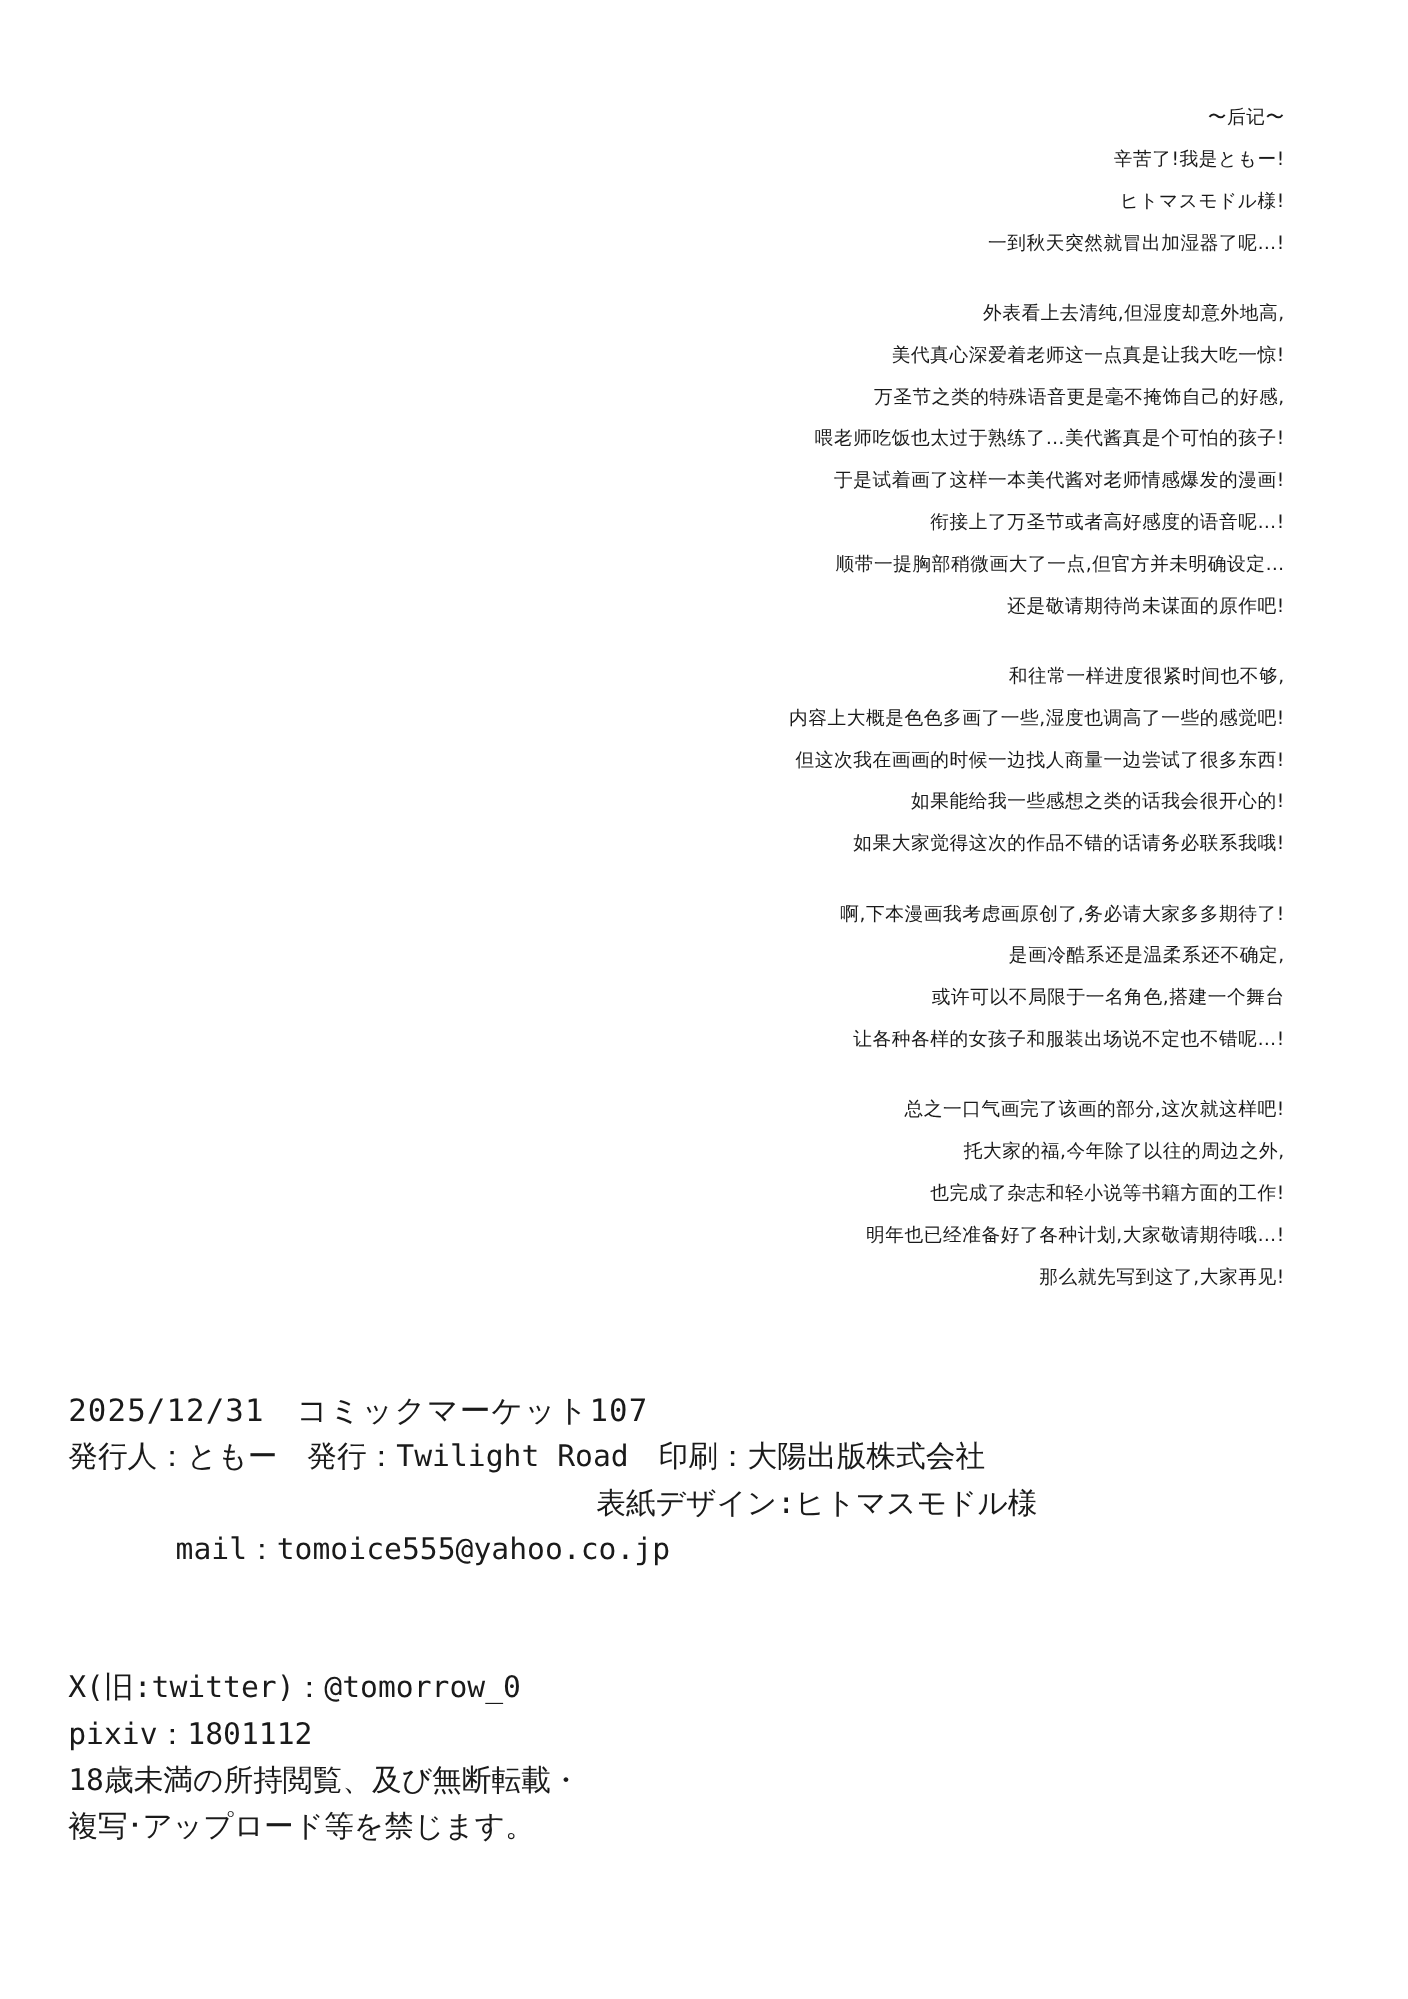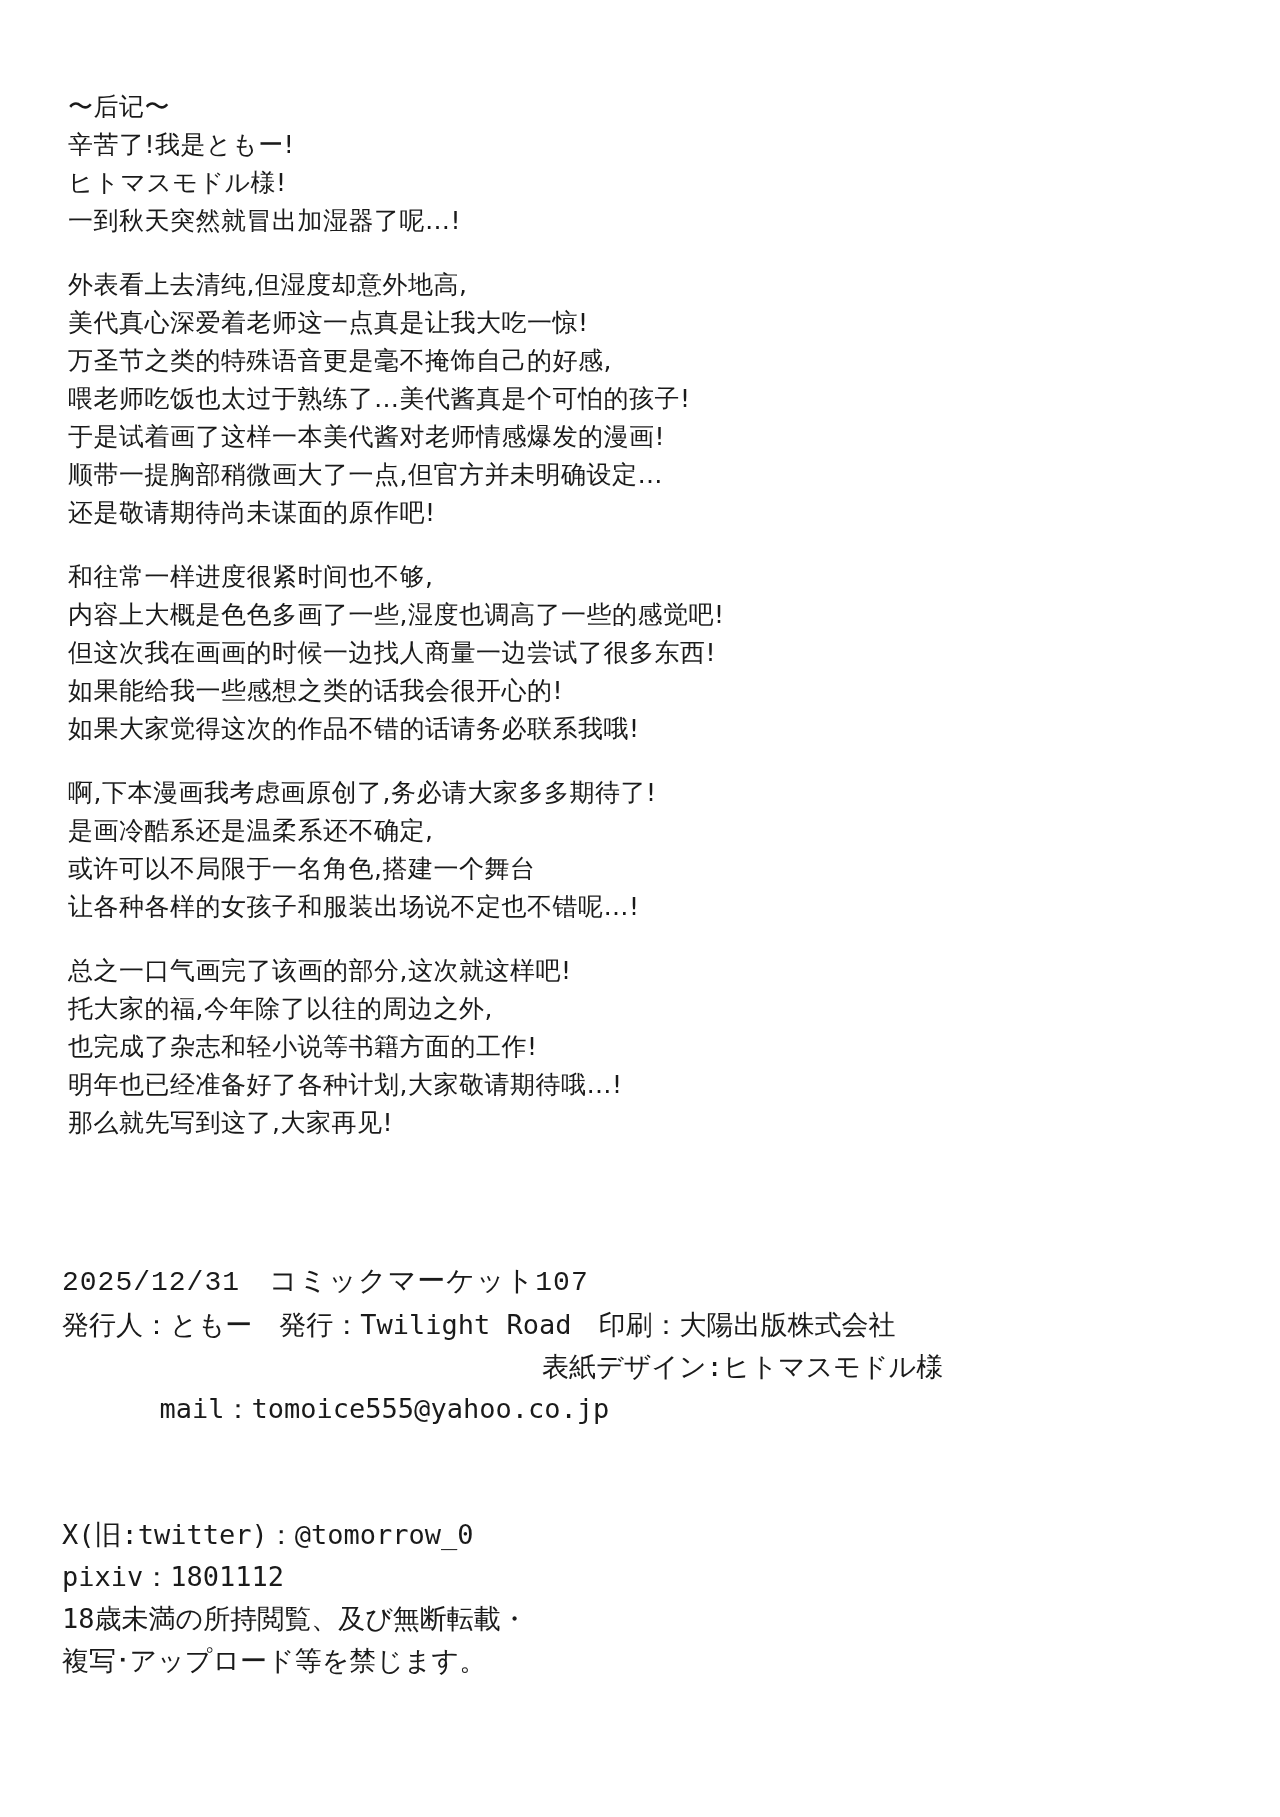--- a/index.html
+++ b/index.html
@@ -28,42 +28,42 @@
     top: 88px;
     width: 1100px;
   }
   .para {
     margin: 0 0 26px 0;
   }
   .para:last-child {
     margin-bottom: 15px;
   }
   .line {
-    font-size: 25px;
+    font-size: 17px;
     line-height: 38px;
     letter-spacing: 0.5px;
     white-space: pre;
+    text-align: right;
   }
   .colophon {
     position: absolute;
     left: 62px;
     top: 1262px;
     width: 1160px;
     font-family: "DejaVu Sans Mono", monospace;
   }
   .colophon .cline {
     font-size: 27px;
     line-height: 42px;
     white-space: pre;
     letter-spacing: 0px;
   }
   .colophon .cline.first {
     font-size: 28px;
     letter-spacing: 1px;
-    font-family: Liberation Mono, monospace;
   }
   .col-row {
     display: block;
     position: relative;
     white-space: pre;
   }
   .col-right {
     position: absolute;
     white-space: pre;
   }
@@ -82,20 +82,21 @@
       <div class="line">ヒトマスモドル様!</div>
       <div class="line">一到秋天突然就冒出加湿器了呢…!</div>
     </div>
 
     <div class="para">
       <div class="line">外表看上去清纯,但湿度却意外地高,</div>
       <div class="line">美代真心深爱着老师这一点真是让我大吃一惊!</div>
       <div class="line">万圣节之类的特殊语音更是毫不掩饰自己的好感,</div>
       <div class="line">喂老师吃饭也太过于熟练了…美代酱真是个可怕的孩子!</div>
       <div class="line">于是试着画了这样一本美代酱对老师情感爆发的漫画!</div>
+      <div class="line">衔接上了万圣节或者高好感度的语音呢…!</div>
       <div class="line">顺带一提胸部稍微画大了一点,但官方并未明确设定…</div>
       <div class="line">还是敬请期待尚未谋面的原作吧!</div>
     </div>
 
     <div class="para">
       <div class="line">和往常一样进度很紧时间也不够,</div>
       <div class="line">内容上大概是色色多画了一些,湿度也调高了一些的感觉吧!</div>
       <div class="line">但这次我在画画的时候一边找人商量一边尝试了很多东西!</div>
       <div class="line">如果能给我一些感想之类的话我会很开心的!</div>
       <div class="line">如果大家觉得这次的作品不错的话请务必联系我哦!</div>

